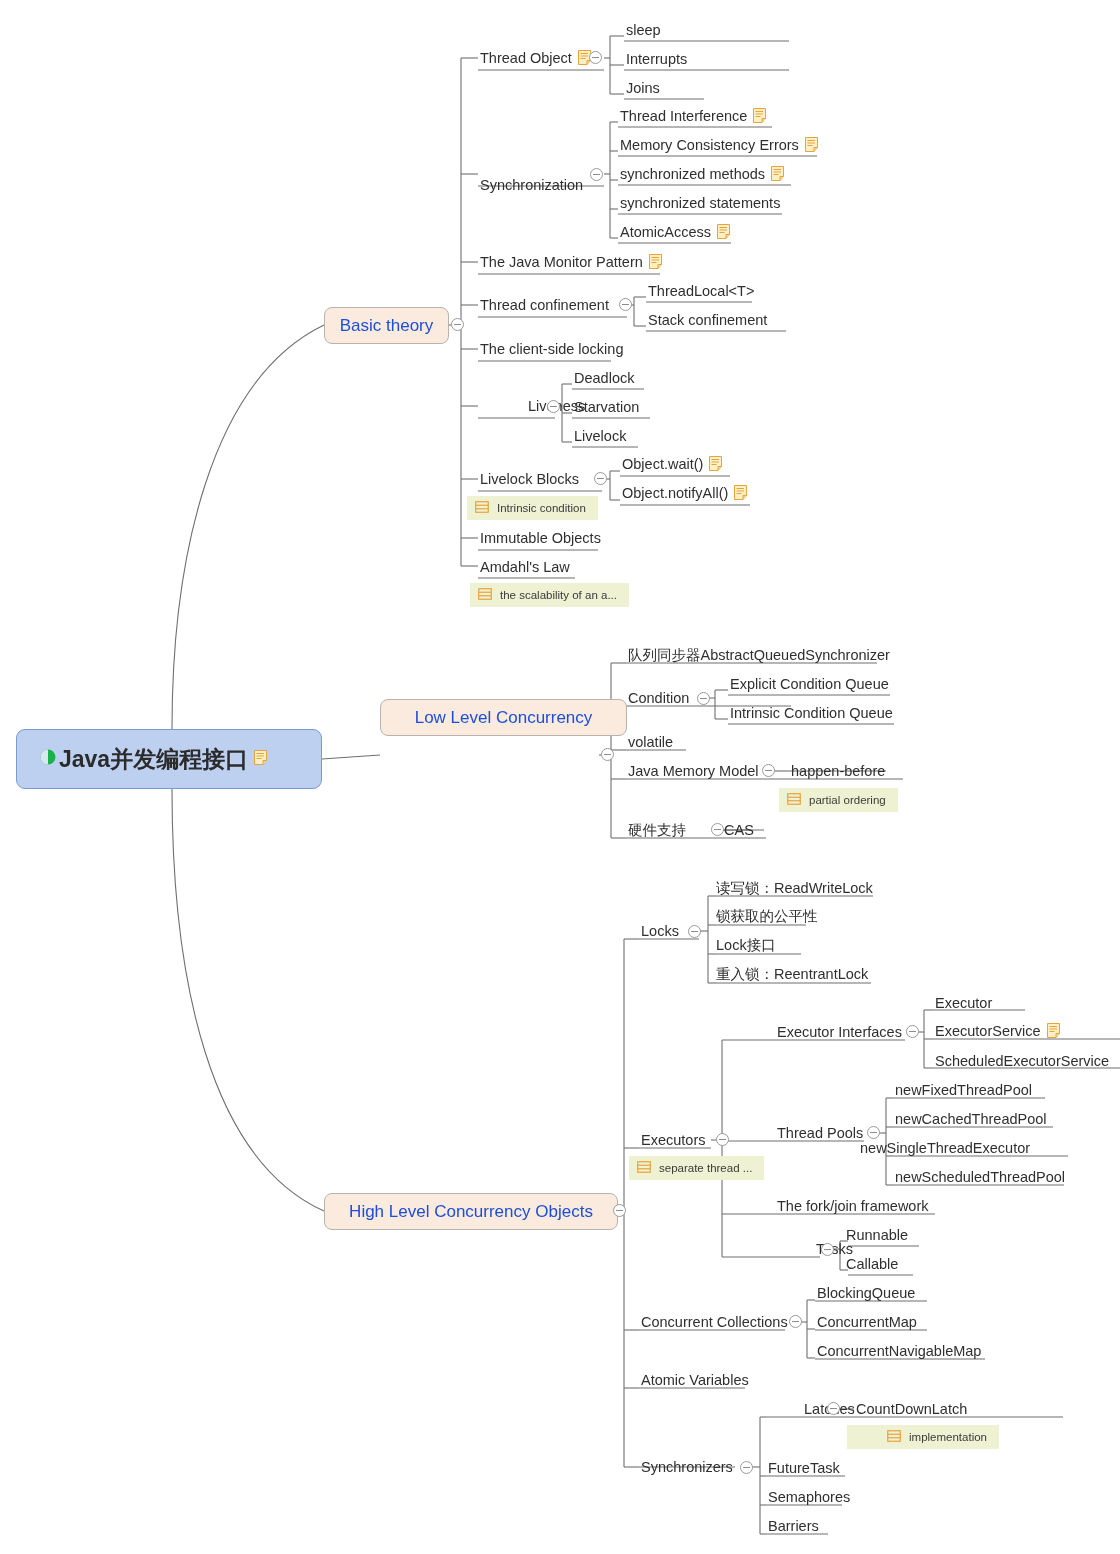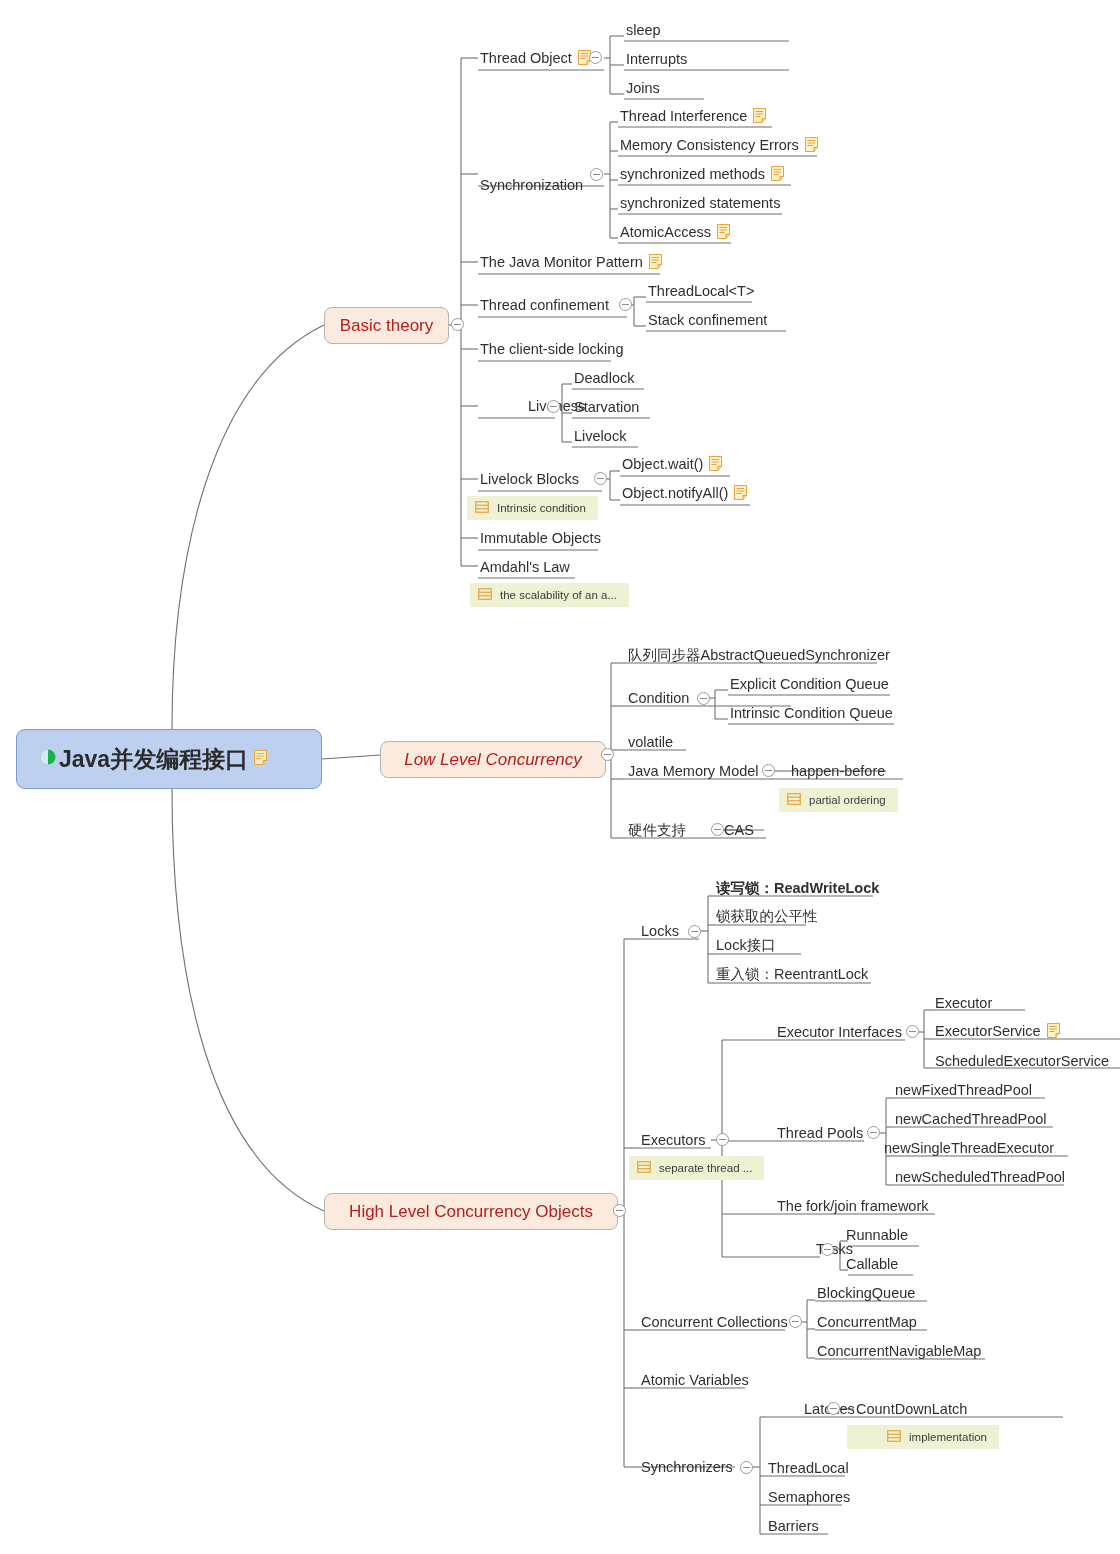--- a/index.html
+++ b/index.html
@@ -54,21 +54,21 @@
   
   .branch-node {
     position: absolute;
     box-sizing: border-box;
     background: #fbeade;
     border: 1px solid #b9b3ac;
     border-radius: 8px;
     display: flex;
     align-items: center;
     justify-content: center;
-    color: #b91c1c;
+    color: #1d4ed8;
     font-size: 17px;
     white-space: nowrap;
     padding: 0 14px;
   }
 
   
   .topic {
     position: absolute;
     white-space: nowrap;
     font-size: 14.5px;
@@ -338,21 +338,21 @@
         </g>
       </svg>
     </span>
   </div>
 
   <div class="branch-node" style="left:324px; top:307px; width:125px; height:37px;">
     <span>Basic theory</span>
   </div>
   <div class="toggle" style="left:451px; top:318px;"></div>
 
-  <div class="branch-node" style="left:380px; top:741px; width:226px; height:37px;font-style:italic;">
+  <div class="branch-node" style="left:380px; top:699px; width:247px; height:37px;">
     <span>Low Level Concurrency</span>
   </div>
   <div class="toggle" style="left:601px; top:748px;"></div>
 
   <div class="branch-node" style="left:324px; top:1193px; width:294px; height:37px;">
     <span>High Level Concurrency Objects</span>
   </div>
   <div class="toggle" style="left:613px; top:1204px;"></div>
 
   <div id="topics">
@@ -456,21 +456,21 @@
       <div class="topic" style="left: 730px; top: 705px;"><span>Intrinsic Condition Queue</span></div>
       <div class="topic" style="left: 628px; top: 734px;"><span>volatile</span></div>
       <div class="topic" style="left: 628px; top: 763px;"><span>Java Memory Model</span></div>
       <div class="toggle" style="left: 762px; top: 764px;"></div>
       <div class="topic" style="left: 791px; top: 763px;"><span>happen-before</span></div>
       <div class="topic" style="left: 628px; top: 822px;"><span>硬件支持</span></div>
       <div class="toggle" style="left: 711px; top: 823px;"></div>
       <div class="topic" style="left: 724px; top: 822px;"><span>CAS</span></div>
       <div class="topic" style="left: 641px; top: 923px;"><span>Locks</span></div>
       <div class="toggle" style="left: 688px; top: 925px;"></div>
-      <div class="topic" style="left: 716px; top: 880px; font-weight: bold;"><span>读写锁：ReadWriteLock</span></div>
+      <div class="topic" style="left: 716px; top: 880px;"><span>读写锁：ReadWriteLock</span></div>
       <div class="topic" style="left: 716px; top: 908px;"><span>锁获取的公平性</span></div>
       <div class="topic" style="left: 716px; top: 937px;"><span>Lock接口</span></div>
       <div class="topic" style="left: 716px; top: 966px;"><span>重入锁：ReentrantLock</span></div>
       <div class="topic" style="left: 641px; top: 1132px;"><span>Executors</span></div>
       <div class="toggle" style="left: 716px; top: 1133px;"></div>
       <div class="topic" style="left: 777px; top: 1024px;"><span>Executor Interfaces</span></div>
       <div class="toggle" style="left: 906px; top: 1025px;"></div>
       <div class="topic" style="left: 935px; top: 995px;"><span>Executor</span></div>
       <div class="topic" style="left: 935px; top: 1023px;"><span>ExecutorService</span><span class="icon-note"><svg width="13" height="15" viewBox="0 0 13 15" xmlns="http://www.w3.org/2000/svg">
             <path d="M0.5 0.5 H12.5 V10.5 L9 14.5 H0.5 Z" fill="#fdf0c4" stroke="#e8a33d" stroke-width="1"></path>
@@ -479,39 +479,39 @@
               <path d="M2.5 3.5 H10"></path>
               <path d="M2.5 6 H10"></path>
               <path d="M2.5 8.5 H7.5"></path>
             </g>
           </svg></span></div>
       <div class="topic" style="left: 935px; top: 1053px;"><span>ScheduledExecutorService</span></div>
       <div class="topic" style="left: 777px; top: 1125px;"><span>Thread Pools</span></div>
       <div class="toggle" style="left: 867px; top: 1126px;"></div>
       <div class="topic" style="left: 895px; top: 1082px;"><span>newFixedThreadPool</span></div>
       <div class="topic" style="left: 895px; top: 1111px;"><span>newCachedThreadPool</span></div>
-      <div class="topic" style="left: 884px; top: 1140px;"><span>newSingleThreadExecutor</span></div>
+      <div class="topic" style="left: 860px; top: 1140px;"><span>newSingleThreadExecutor</span></div>
       <div class="topic" style="left: 895px; top: 1169px;"><span>newScheduledThreadPool</span></div>
       <div class="topic" style="left: 777px; top: 1198px;"><span>The fork/join framework</span></div>
       <div class="topic" style="left: 777px; top: 1241px; margin-left: 39px;"><span>Tasks</span></div>
       <div class="toggle" style="left: 821px; top: 1243px;"></div>
       <div class="topic" style="left: 846px; top: 1227px;"><span>Runnable</span></div>
       <div class="topic" style="left: 846px; top: 1256px;"><span>Callable</span></div>
       <div class="topic" style="left: 641px; top: 1314px;"><span>Concurrent Collections</span></div>
       <div class="toggle" style="left: 789px; top: 1315px;"></div>
       <div class="topic" style="left: 817px; top: 1285px;"><span>BlockingQueue</span></div>
       <div class="topic" style="left: 817px; top: 1314px;"><span>ConcurrentMap</span></div>
       <div class="topic" style="left: 817px; top: 1343px;"><span>ConcurrentNavigableMap</span></div>
       <div class="topic" style="left: 641px; top: 1372px;"><span>Atomic Variables</span></div>
       <div class="topic" style="left: 641px; top: 1459px;"><span>Synchronizers</span></div>
       <div class="toggle" style="left: 740px; top: 1461px;"></div>
       <div class="topic" style="left: 804px; top: 1401px;"><span>Latches</span></div>
       <div class="toggle" style="left: 827px; top: 1402px;"></div>
       <div class="topic" style="left: 856px; top: 1401px;"><span>CountDownLatch</span></div>
-      <div class="topic" style="left: 768px; top: 1460px;"><span>ThreadLocal</span></div>
+      <div class="topic" style="left: 768px; top: 1460px;"><span>FutureTask</span></div>
       <div class="topic" style="left: 768px; top: 1489px;"><span>Semaphores</span></div>
       <div class="topic" style="left: 768px; top: 1518px;"><span>Barriers</span></div>
     </div>
 
   <div id="chips">
       <div class="chip" style="left: 467px; top: 496px;">
         <span class="icon-summary"><svg width="14" height="14" viewBox="0 0 14 14" xmlns="http://www.w3.org/2000/svg">
             <rect x="0.75" y="1.75" width="12.5" height="10.5" fill="none" stroke="#e8a33d" stroke-width="1.2"></rect>
             <path d="M0.75 5.25 H13.25" stroke="#e8a33d" stroke-width="1.2"></path>
             <path d="M0.75 8.75 H13.25" stroke="#e8a33d" stroke-width="1.2"></path>

